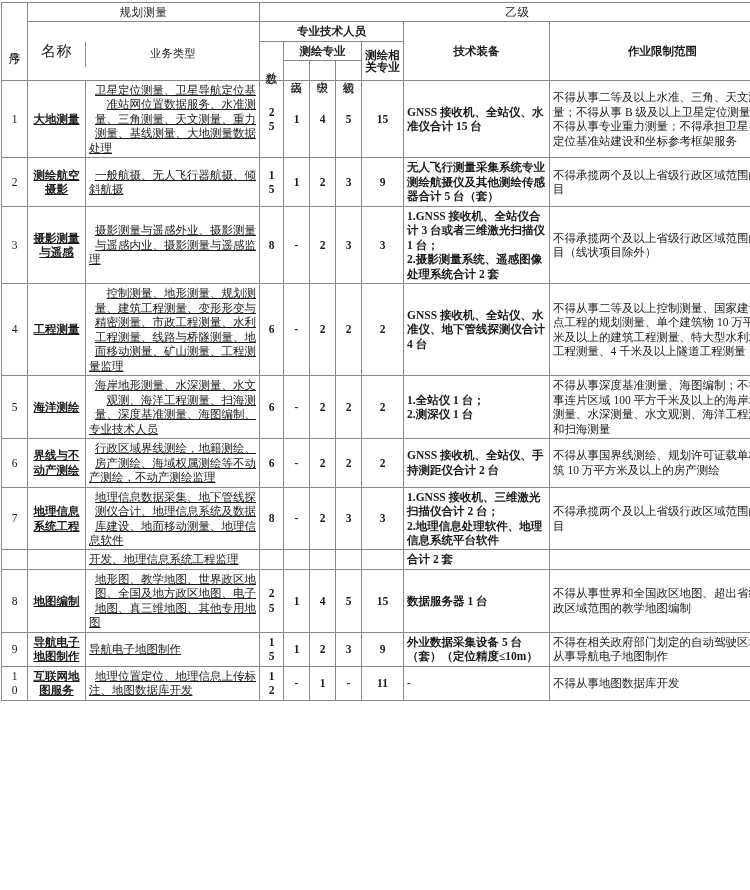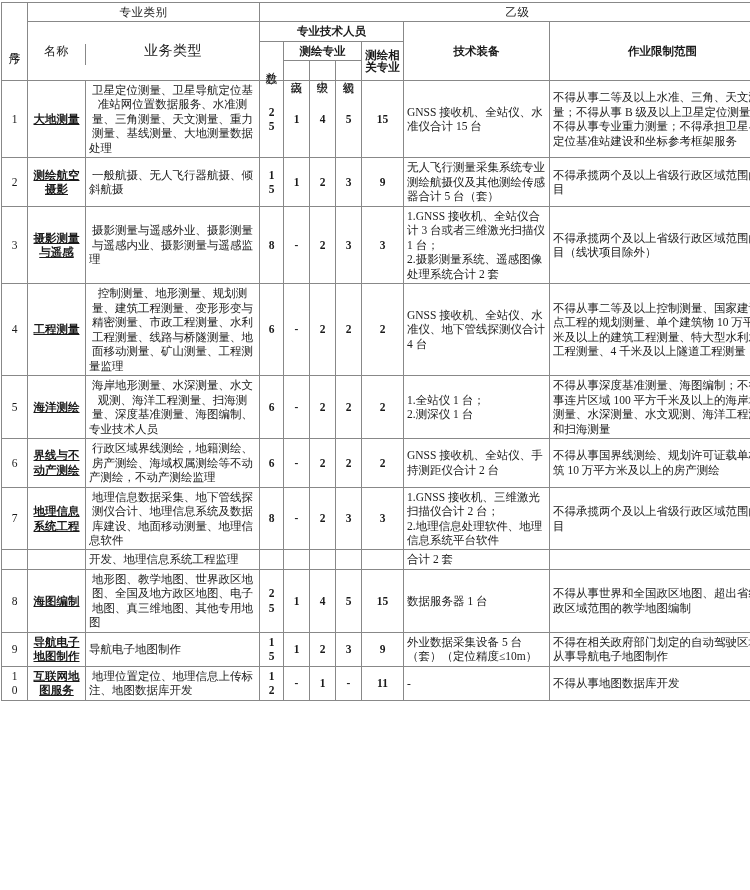--- a/index.html
+++ b/index.html
@@ -60,34 +60,36 @@
     width: 14px;
     padding: 2px 1px;
   }
   .c-name {
     text-align: center;
     font-weight: bold;
     font-size: 12px;
     text-decoration: underline;
   }
   .c-biz {
-    text-align: center;
+    text-align: right;
     text-align-last: left;
     font-size: 11.5px;
     line-height: 1.3;
+    text-decoration: underline;
   }
   .c-num {
     text-align: center;
     font-weight: bold;
     font-size: 12px;
   }
   .c-equip {
     text-align: left;
     font-size: 11.5px;
     line-height: 1.32;
+    font-weight: bold;
   }
   .c-scope {
     text-align: left;
     font-size: 11.5px;
     line-height: 1.32;
   }
   .stacked {
     line-height: 1.0;
   }
   col.w-idx { width: 26px; }
@@ -111,28 +113,28 @@
       <col class="w-lvl">
       <col class="w-lvl">
       <col class="w-lvl">
     <col class="w-rel">
       <col class="w-equip">
       <col class="w-scope">
   </colgroup>
   <thead>
     <tr>
       <th class="hdr-vert" rowspan="4"><span class="vert-text">序号</span></th>
-      <th class="hdr" colspan="2">专业类别</th>
+      <th class="hdr" colspan="2">规划测量</th>
       <th class="hdr" colspan="7">乙级</th>
     </tr>
     <tr>
       <th class="hdr" colspan="2" rowspan="3" style="border-top: none; padding: 2px 3px;">
           <div style="display: flex; height: 100%; margin: -2px -3px;">
-            <div style="flex: 0 0 58px; display: flex; align-items: flex-end; justify-content: center; padding-bottom: 6px; font-size: 12px; border-right: 1px solid rgb(136, 136, 136); box-sizing: border-box; margin-top: 7px;">名称</div>
-            <div style="flex: 0 0 174px; display: flex; align-items: flex-end; justify-content: center; padding-bottom: 6px; font-size: 14px; border-right: none; box-sizing: border-box;">业务类型</div>
+            <div style="flex: 0 0 58px; display: flex; align-items: flex-end; justify-content: center; padding-bottom: 6px; font-size: 15px; border-right: 1px solid rgb(136, 136, 136); box-sizing: border-box; margin-top: 7px;">名称</div>
+            <div style="flex: 0 0 174px; display: flex; align-items: flex-end; justify-content: center; padding-bottom: 6px; font-size: 11px; border-right: none; box-sizing: border-box;">业务类型</div>
           </div>
         </th>
       <th class="hdr-sm" colspan="5">专业技术人员</th>
       <th class="hdr-sm" rowspan="3">技术装备</th>
       <th class="hdr-sm" rowspan="3">作业限制范围</th>
     </tr>
     <tr>
       <th class="hdr-vert" rowspan="2"><span class="vert-text">总数</span></th>
       <th class="hdr-sm" colspan="3">测绘专业</th>
       <th class="hdr-sm" rowspan="2" style="line-height:1.05">测绘相关专业</th>
@@ -245,21 +247,21 @@
         <td class="c-num"></td>
         <td class="c-num"></td>
         <td class="c-num"></td>
         <td class="c-num"></td>
         <td class="c-num"></td>
         <td class="c-equip">合计 2 套</td>
         <td class="c-scope"></td>
       </tr>
       <tr>
         <td class="c-idx">8</td>
-        <td class="c-name">海图编制</td>
+        <td class="c-name">地图编制</td>
         <td class="c-biz">地形图、教学地图、世界政区地图、全国及地方政区地图、电子地图、真三维地图、其他专用地图</td>
         <td class="c-num stacked">
           <div>2</div>
           <div>5</div>
         </td>
         <td class="c-num">1</td>
         <td class="c-num">4</td>
         <td class="c-num">5</td>
         <td class="c-num">15</td>
         <td class="c-equip">数据服务器 1 台</td>

